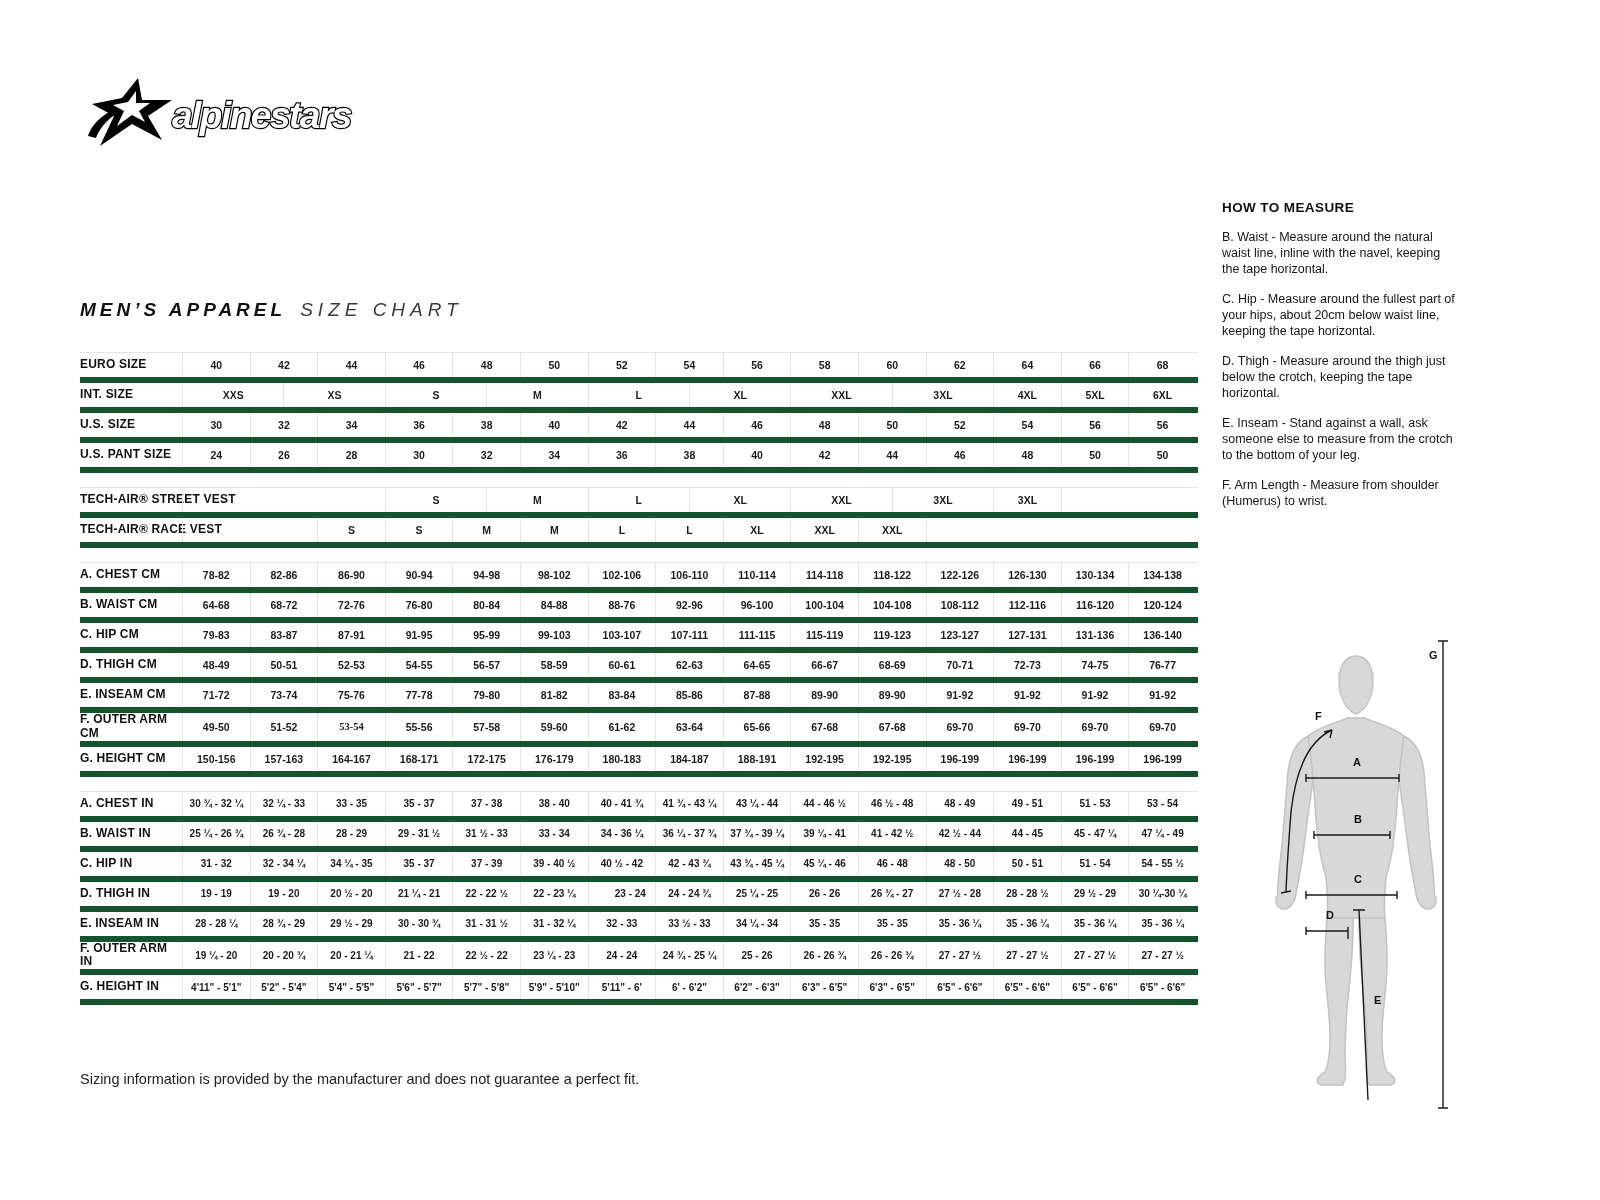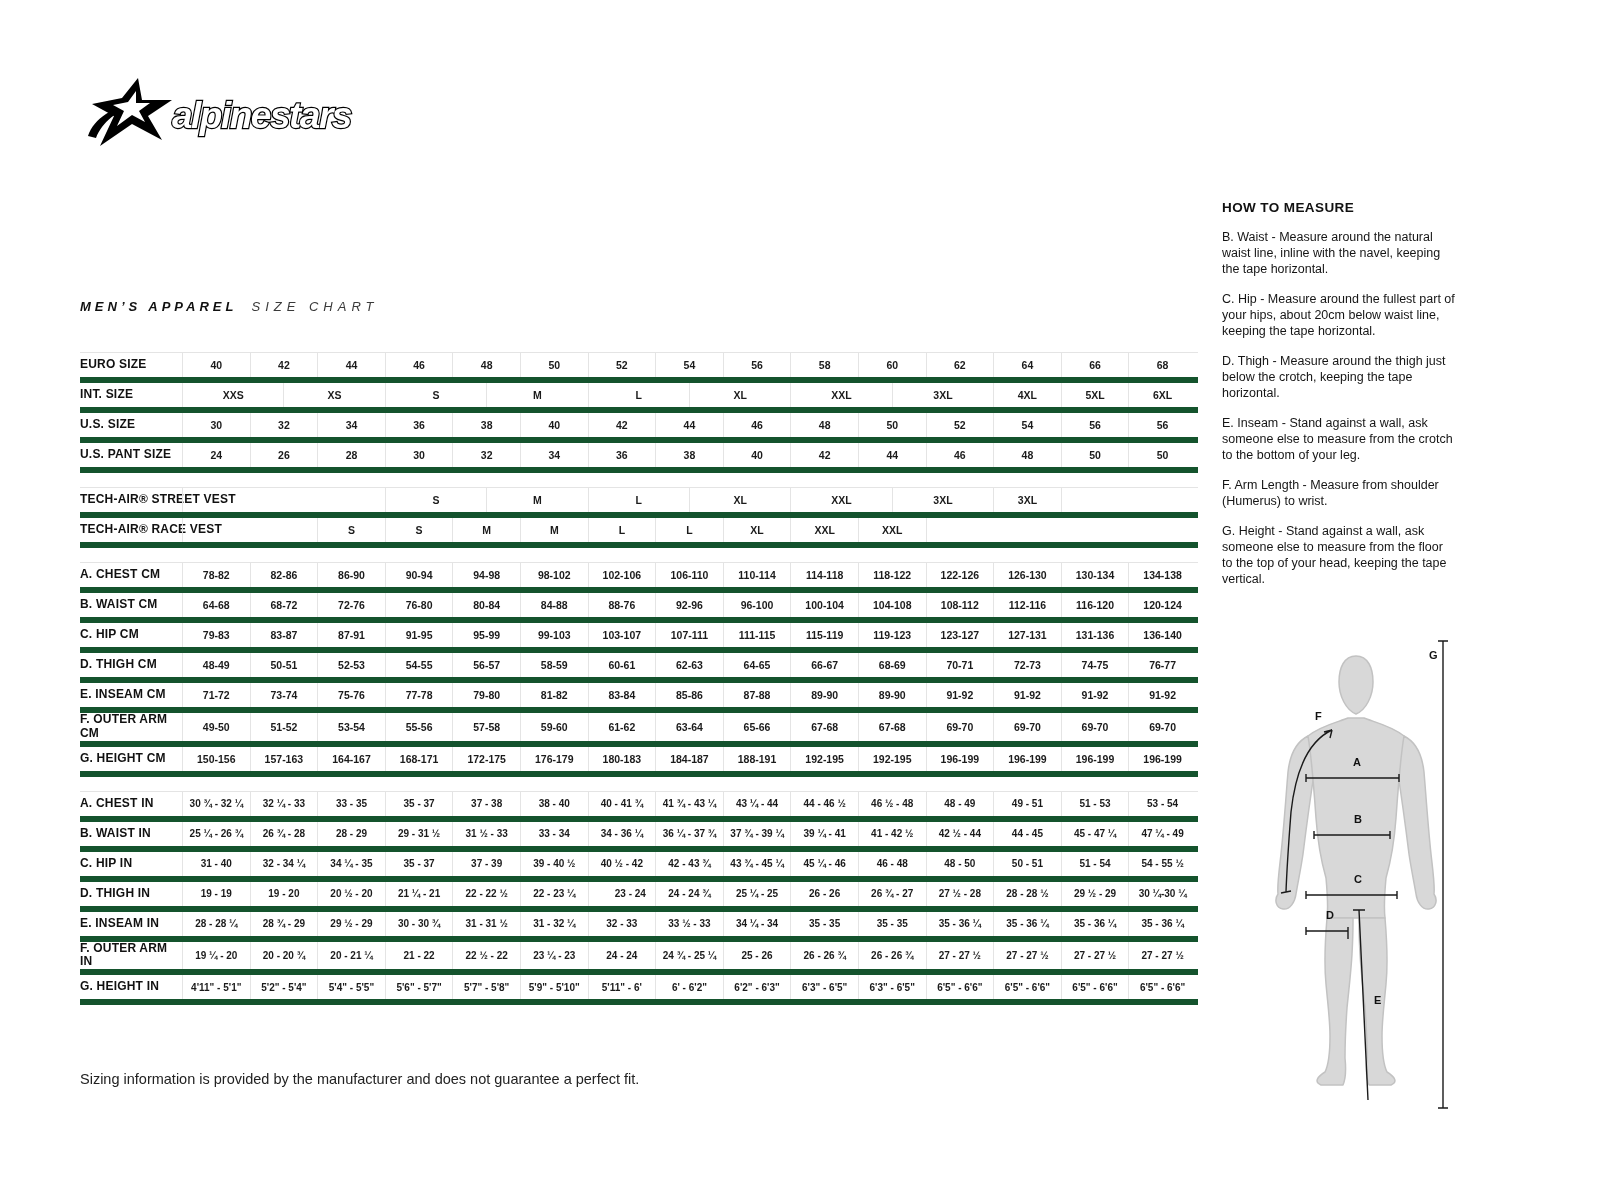--- a/index.html
+++ b/index.html
@@ -3,21 +3,21 @@
 <meta charset="utf-8">
 <style>
   html,body{margin:0;padding:0;background:#fff;}
   #page{position:relative;width:1600px;height:1200px;background:#fff;overflow:hidden;
         font-family:"Liberation Sans",sans-serif;color:#111;}
 
   
   #logo{position:absolute;left:78px;top:76px;width:280px;height:80px;}
 
   
-  #title{position:absolute;left:80px;top:299px;white-space:nowrap;font-style:italic;font-size:13px;}
+  #title{position:absolute;left:80px;top:299px;white-space:nowrap;font-style:italic;font-size:19px;}
   #title .t-bold{font-weight:bold;letter-spacing:4px;}
   #title .t-light{font-weight:normal;letter-spacing:5px;color:#3a3a3a;margin-left:14px;}
 
   
   #size-table{position:absolute;left:80px;top:352px;width:1118px;}
   .tbl-block{margin-top:0;}
   .tbl-block + .tbl-block{margin-top:14px;}
   .tbl-row{display:flex;align-items:stretch;border-bottom:6px solid #14532d;min-height:24px;}
   .tbl-block .tbl-row:first-child{border-top:1px solid #e4e4e4;}
   .tbl-label{width:102px;flex:none;display:flex;align-items:center;
@@ -246,21 +246,21 @@
           <div class="tbl-cell" style="width: 67.6px;">91-92</div>
           <div class="tbl-cell" style="width: 67.6px;">91-92</div>
           <div class="tbl-cell" style="width: 67.6px;">91-92</div>
           <div class="tbl-cell" style="width: 67.6px;">91-92</div>
         </div>
         <div class="tbl-row">
           <div class="tbl-label">F. OUTER ARM
 CM</div>
           <div class="tbl-cell" style="width: 67.6px;">49-50</div>
           <div class="tbl-cell" style="width: 67.6px;">51-52</div>
-          <div class="tbl-cell" style="width: 67.6px;">53-54</div>
+          <div class="tbl-cell" style="width: 67.6px; font-family: Liberation Serif, serif;">53-54</div>
           <div class="tbl-cell" style="width: 67.6px;">55-56</div>
           <div class="tbl-cell" style="width: 67.6px;">57-58</div>
           <div class="tbl-cell" style="width: 67.6px;">59-60</div>
           <div class="tbl-cell" style="width: 67.6px;">61-62</div>
           <div class="tbl-cell" style="width: 67.6px;">63-64</div>
           <div class="tbl-cell" style="width: 67.6px;">65-66</div>
           <div class="tbl-cell" style="width: 67.6px;">67-68</div>
           <div class="tbl-cell" style="width: 67.6px;">67-68</div>
           <div class="tbl-cell" style="width: 67.6px;">69-70</div>
           <div class="tbl-cell" style="width: 67.6px;">69-70</div>
@@ -318,21 +318,21 @@
           <div class="tbl-cell" style="width: 67.6px;">37 ¾ - 39 ¼</div>
           <div class="tbl-cell" style="width: 67.6px;">39 ¼ - 41</div>
           <div class="tbl-cell" style="width: 67.6px;">41 - 42 ½</div>
           <div class="tbl-cell" style="width: 67.6px;">42 ½ - 44</div>
           <div class="tbl-cell" style="width: 67.6px;">44 - 45</div>
           <div class="tbl-cell" style="width: 67.6px;">45 - 47 ¼</div>
           <div class="tbl-cell" style="width: 67.6px;">47 ¼ - 49</div>
         </div>
         <div class="tbl-row">
           <div class="tbl-label">C. HIP IN</div>
-          <div class="tbl-cell" style="width: 67.6px;">31 - 40</div>
+          <div class="tbl-cell" style="width: 67.6px;">31 - 32</div>
           <div class="tbl-cell" style="width: 67.6px;">32 - 34 ¼</div>
           <div class="tbl-cell" style="width: 67.6px;">34 ¼ - 35</div>
           <div class="tbl-cell" style="width: 67.6px;">35 - 37</div>
           <div class="tbl-cell" style="width: 67.6px;">37 - 39</div>
           <div class="tbl-cell" style="width: 67.6px;">39 - 40 ½</div>
           <div class="tbl-cell" style="width: 67.6px;">40 ½ - 42</div>
           <div class="tbl-cell" style="width: 67.6px;">42 - 43 ¾</div>
           <div class="tbl-cell" style="width: 67.6px;">43 ¾ - 45 ¼</div>
           <div class="tbl-cell" style="width: 67.6px;">45 ¼ - 46</div>
           <div class="tbl-cell" style="width: 67.6px;">46 - 48</div>
@@ -418,21 +418,20 @@
     </div>
 
   <div id="measure">
     <h3>HOW TO MEASURE</h3>
     <div>
         <p class="measure-p">B. Waist - Measure around the natural waist line, inline with the navel, keeping the tape horizontal.</p>
         <p class="measure-p">C. Hip - Measure around the fullest part of your hips, about 20cm below waist line, keeping the tape horizontal.</p>
         <p class="measure-p">D. Thigh - Measure around the thigh just below the crotch, keeping the tape horizontal.</p>
         <p class="measure-p">E. Inseam - Stand against a wall, ask someone else to measure from the crotch to the bottom of your leg.</p>
         <p class="measure-p">F. Arm Length - Measure from shoulder (Humerus) to wrist.</p>
-        <p class="measure-p">G. Height - Stand against a wall, ask someone else to measure from the floor to the top of your head, keeping the tape vertical.</p>
       </div>
   </div>
 
   <svg id="figure" viewBox="0 0 190 500">
     <g fill="#d8d8d8" stroke="#c2c2c2" stroke-width="1.5" stroke-linejoin="round">
       <path d="M88,40 C76,40 71,52 71,66 C71,80 78,94 88,98 C98,94 105,80 105,66 C105,52 100,40 88,40 Z"></path>
       <path d="M40,120 C28,126 22,138 20,156 C18,180 16,210 13,238 C11,256 9,270 10,278 C6,284 8,292 15,293 C22,294 27,286 28,278 C30,266 33,252 35,238 C38,214 42,184 46,158 C47,142 46,128 40,120 Z"></path>
       <path d="M136,120 C148,126 154,138 156,156 C158,180 160,210 163,238 C165,256 167,270 166,278 C170,284 168,292 161,293 C154,294 149,286 148,278 C146,266 143,252 141,238 C138,214 134,184 130,158 C129,142 130,128 136,120 Z"></path>
       <path d="M40,120 C52,110 70,106 80,102 L96,102 C106,106 124,110 136,120 C132,144 130,174 128,202 C126,230 122,248 118,262 C116,284 116,294 117,302 L59,302 C60,294 60,284 58,262 C54,248 50,230 48,202 C46,174 44,144 40,120 Z"></path>
       <path d="M59,302 C57,326 56,348 58,368 C60,390 62,404 62,420 C62,436 61,448 57,456 C49,461 46,466 53,469 L75,469 C78,462 78,452 77,442 C77,424 78,406 79,392 C81,372 83,356 84,338 C85,320 85,310 85,306 L85,302 Z"></path>

